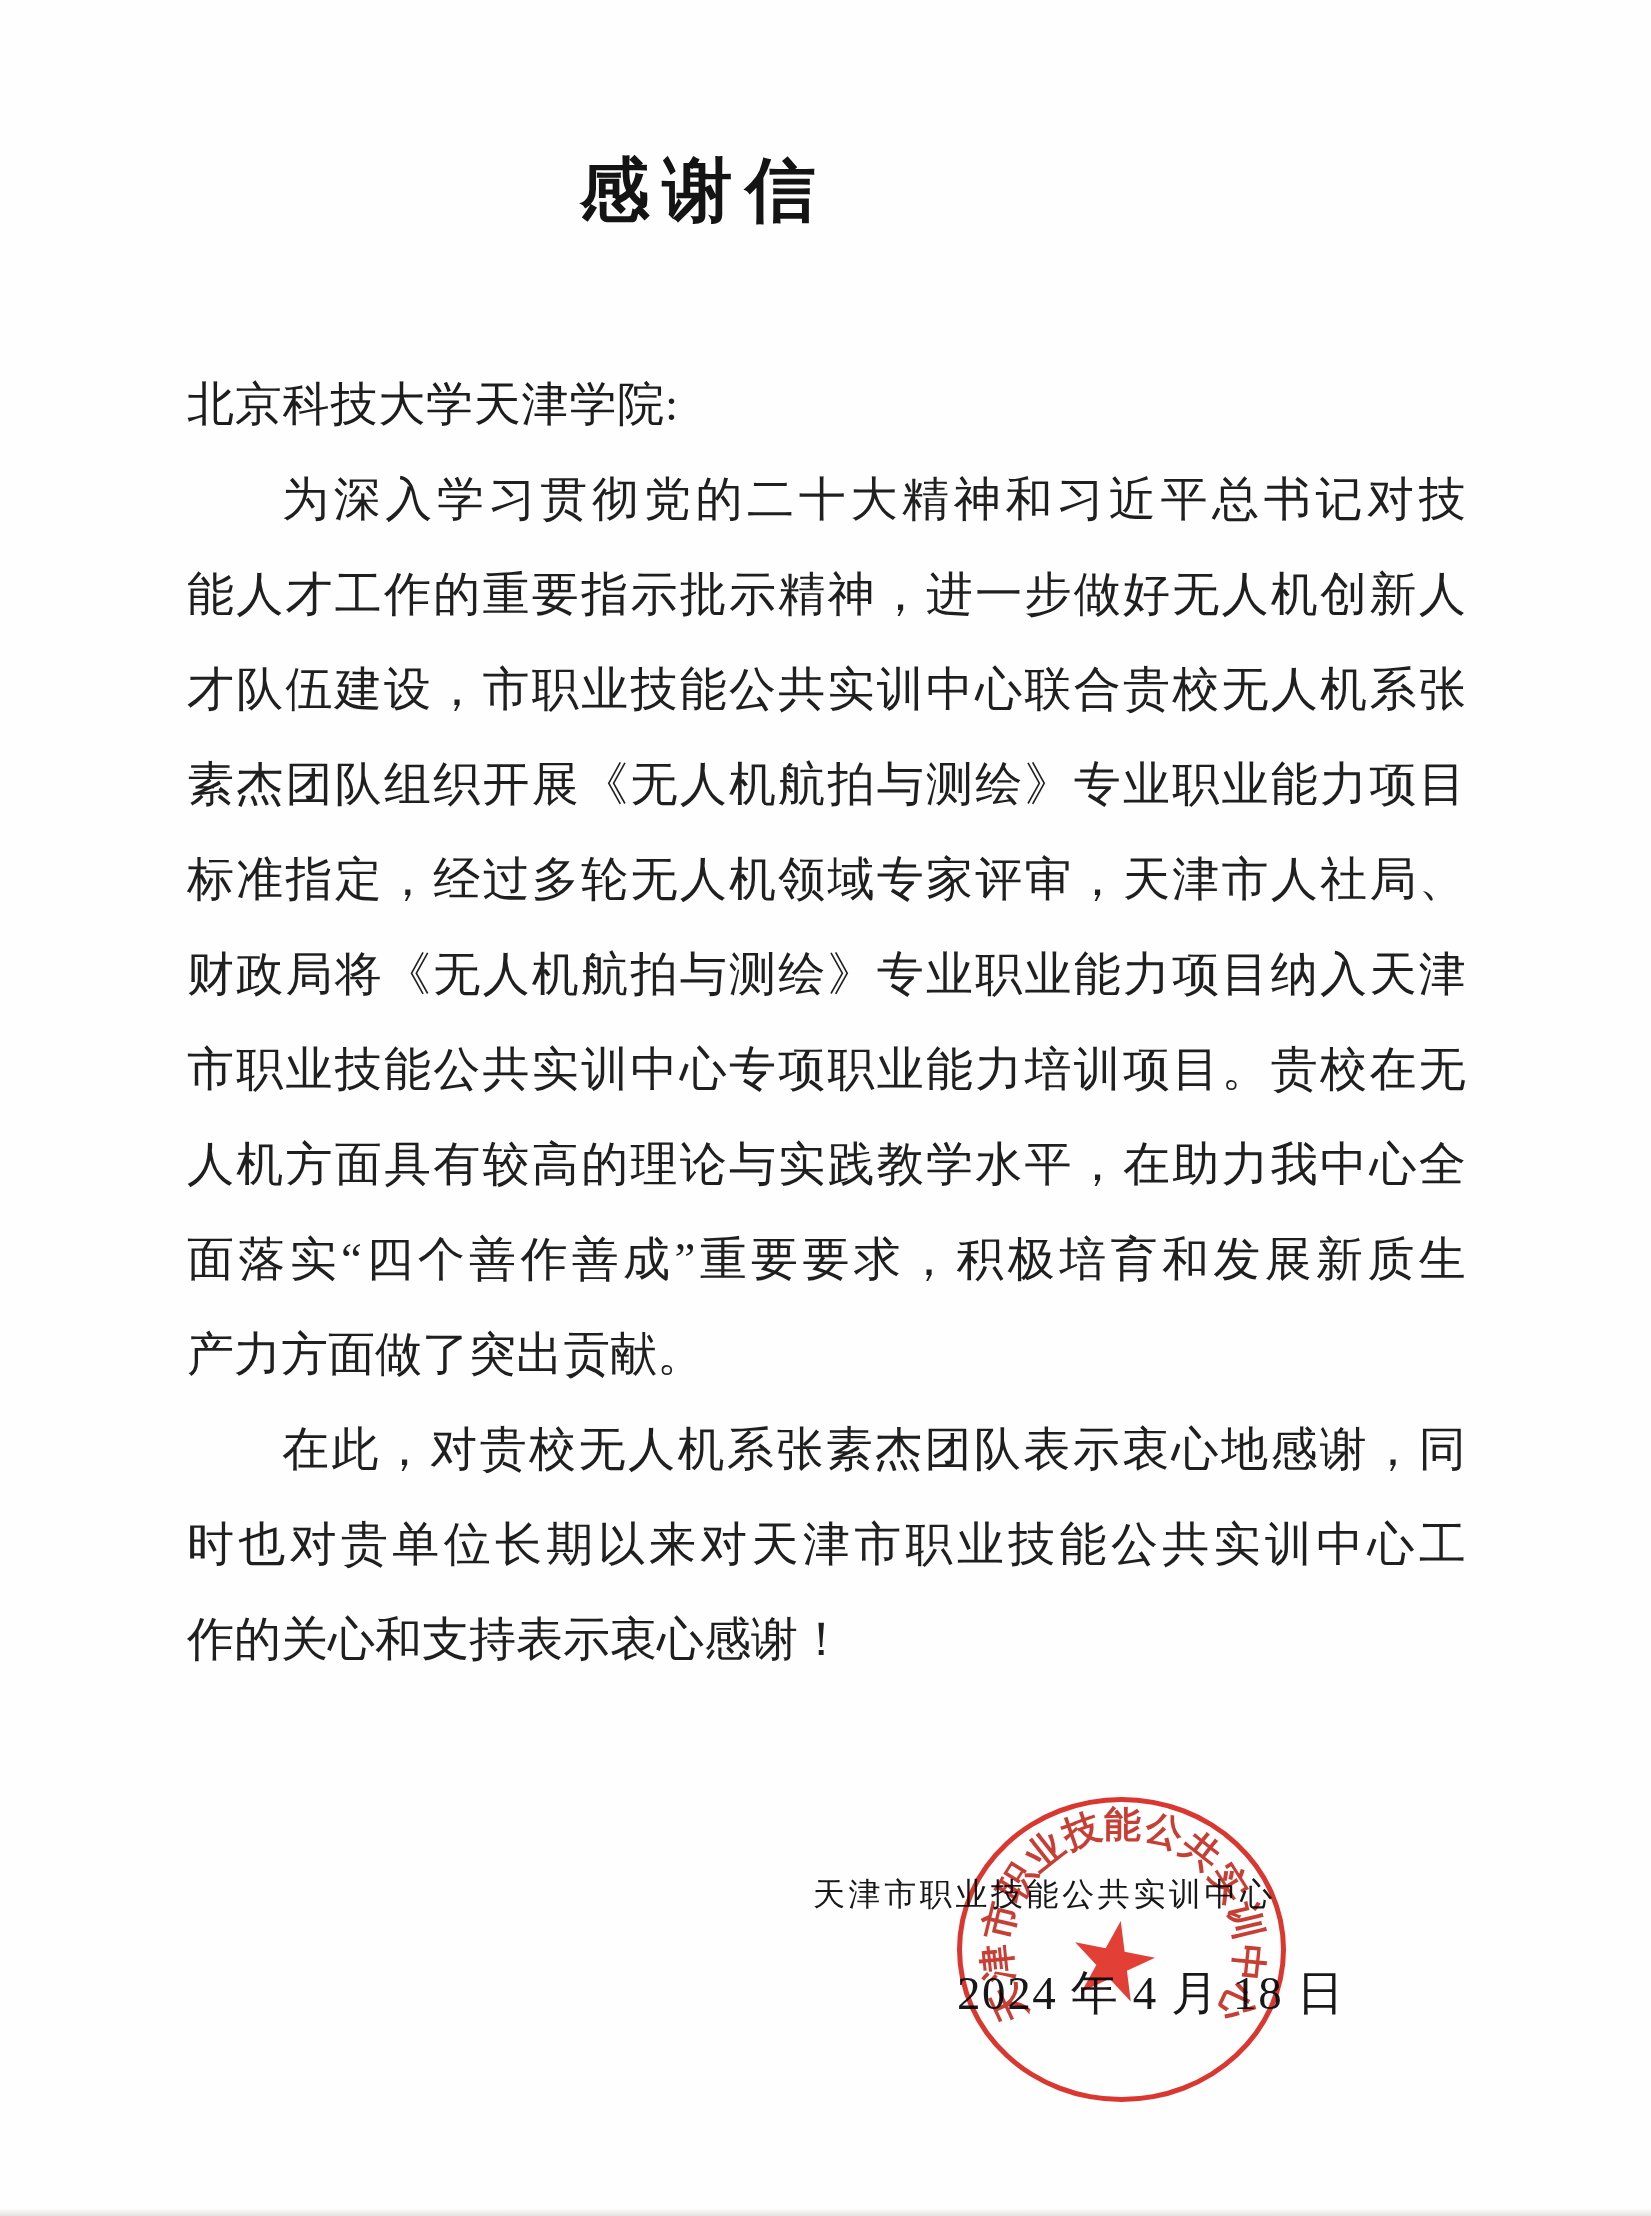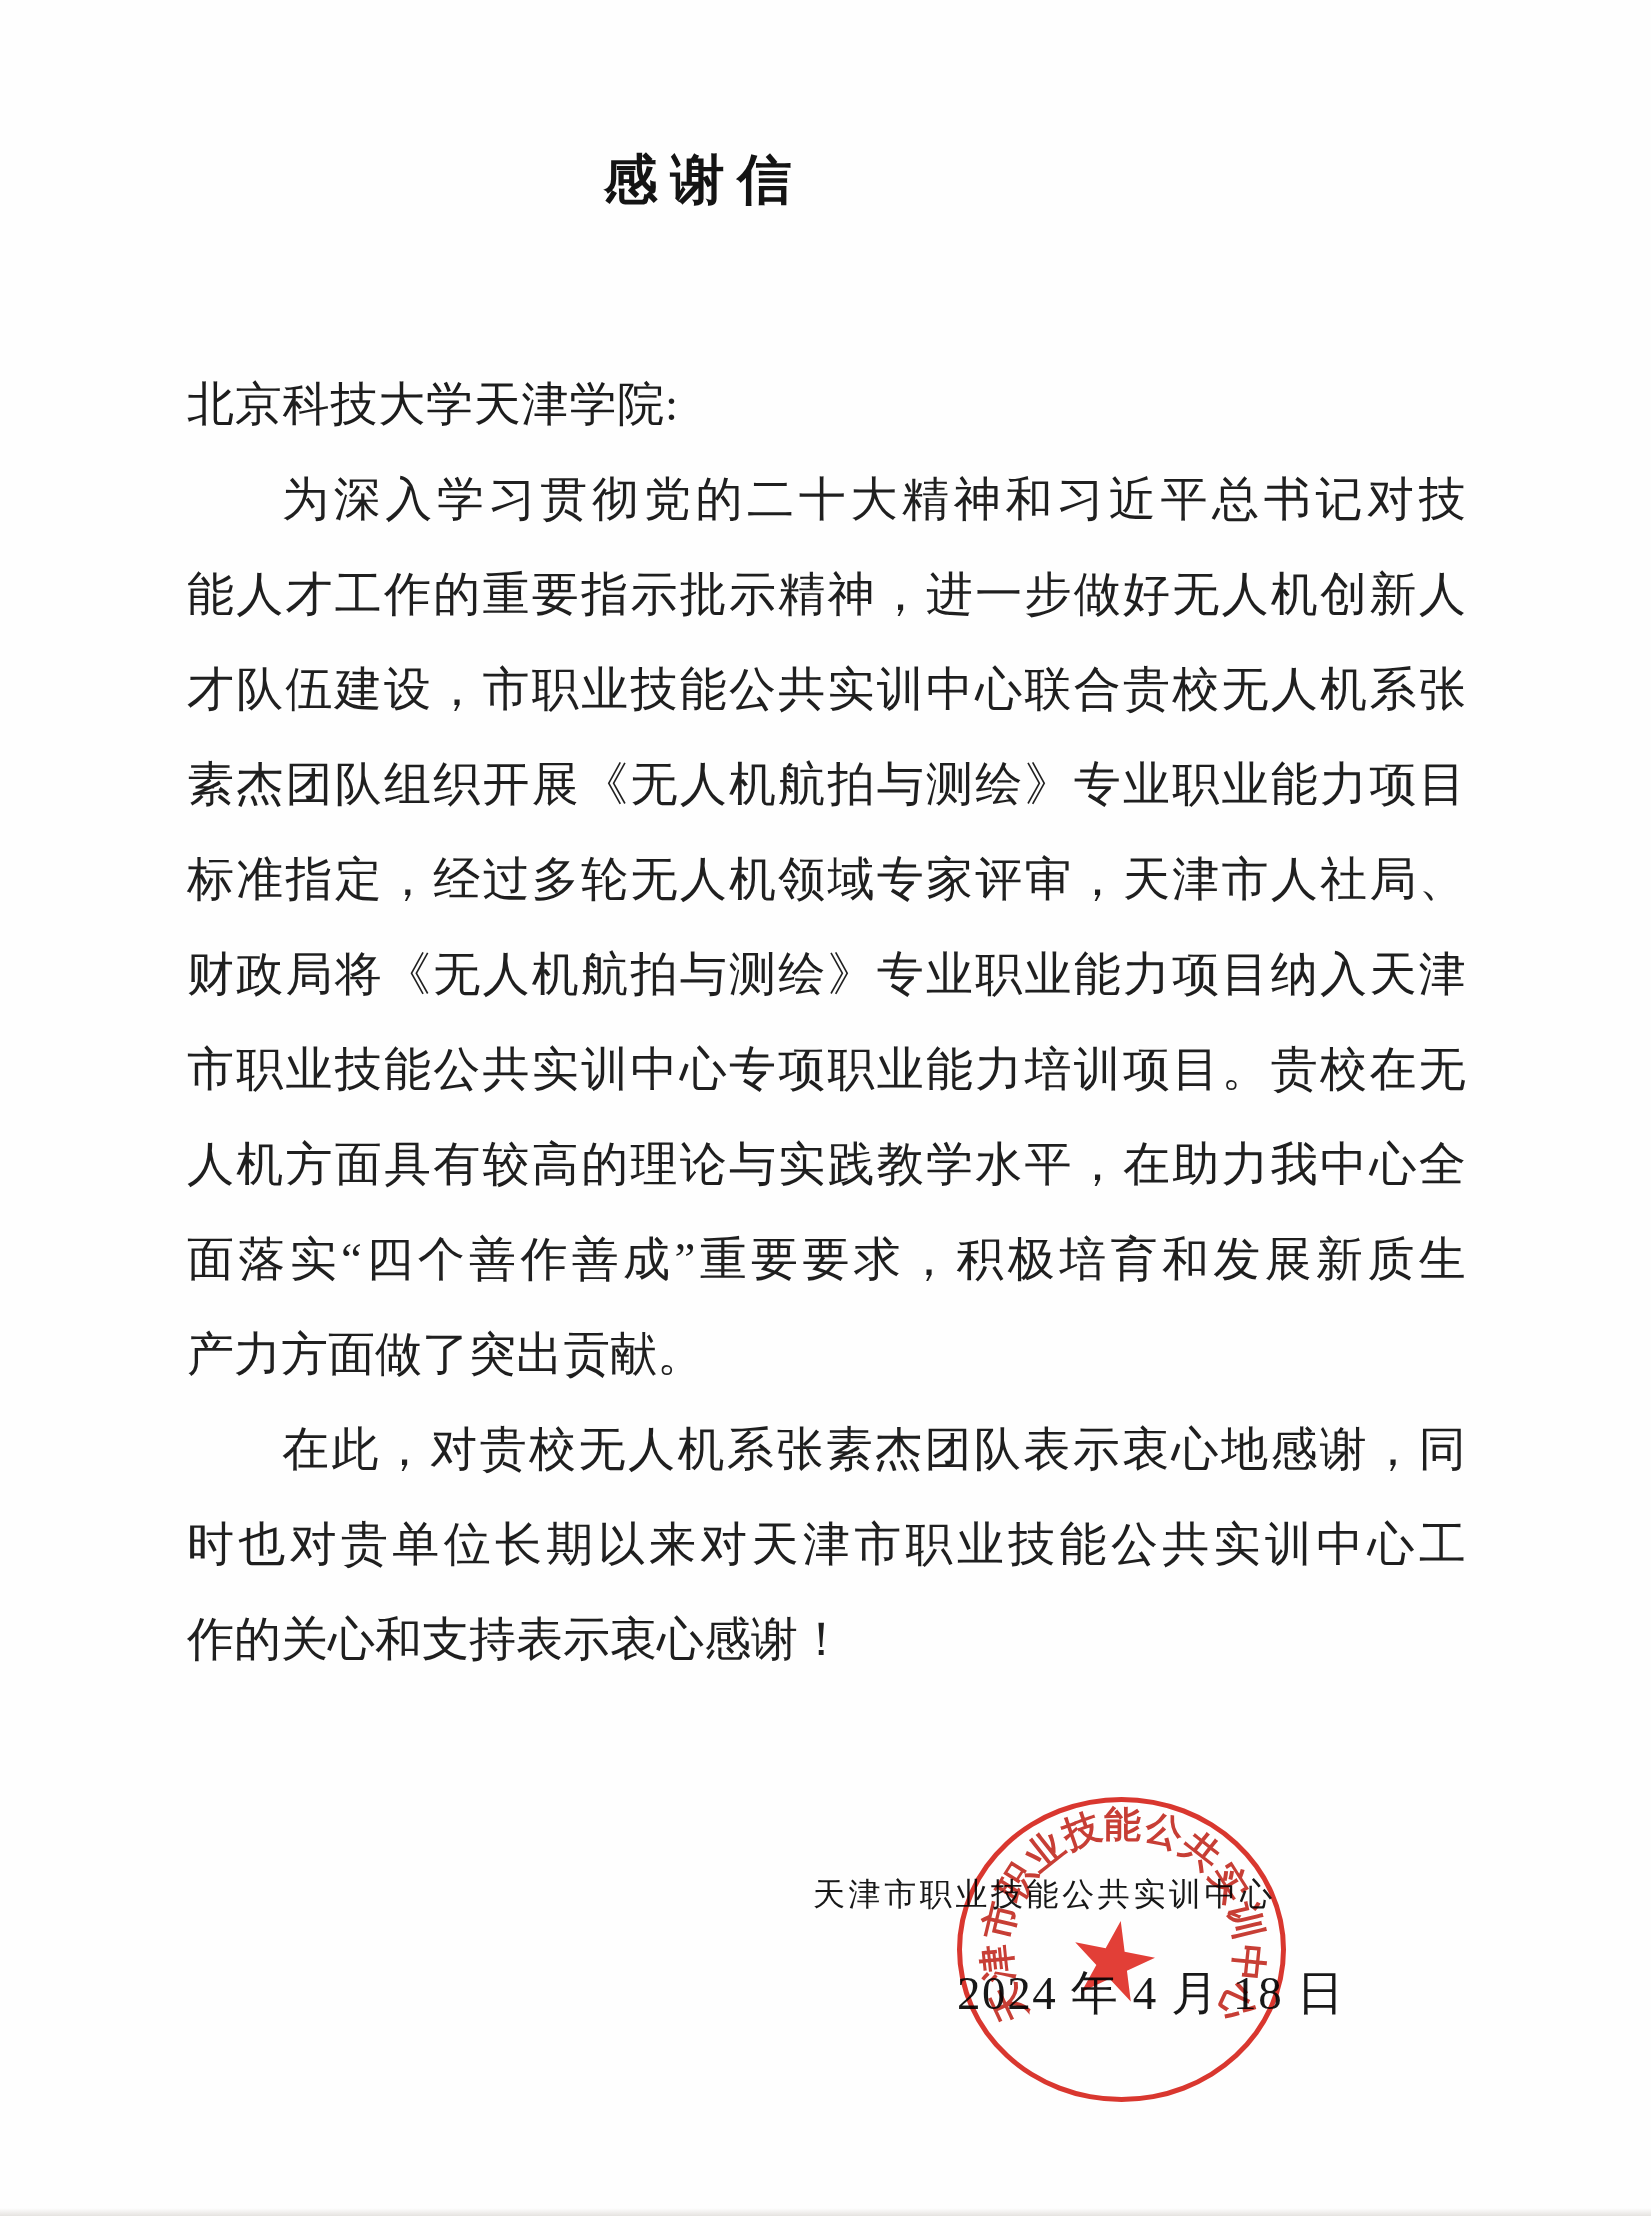--- a/index.html
+++ b/index.html
@@ -14,21 +14,21 @@
   }
 
   
   .title {
     position: absolute;
     top: 144px;
     left: 0;
     width: 1408px;
     margin: 0;
     text-align: center;
-    font-size: 54px;
+    font-size: 70px;
     font-weight: 700;
     letter-spacing: 13px;
     color: #141414;
   }
 
   
   .salutation {
     position: absolute;
     top: 373px;
     left: 187px;

